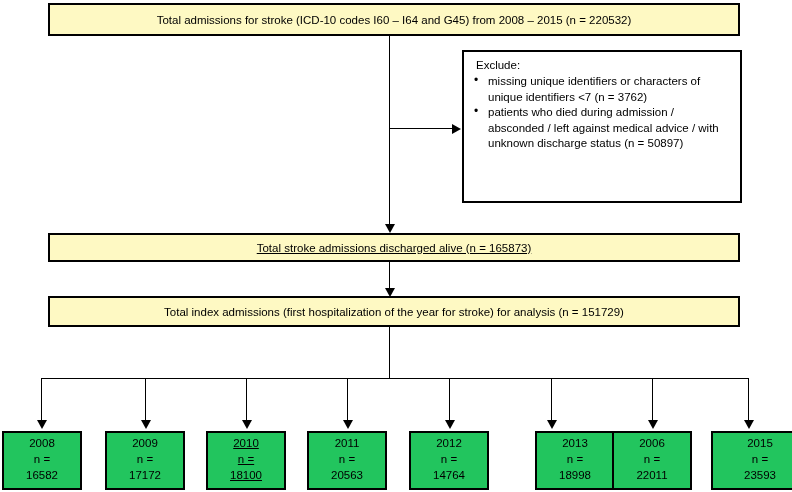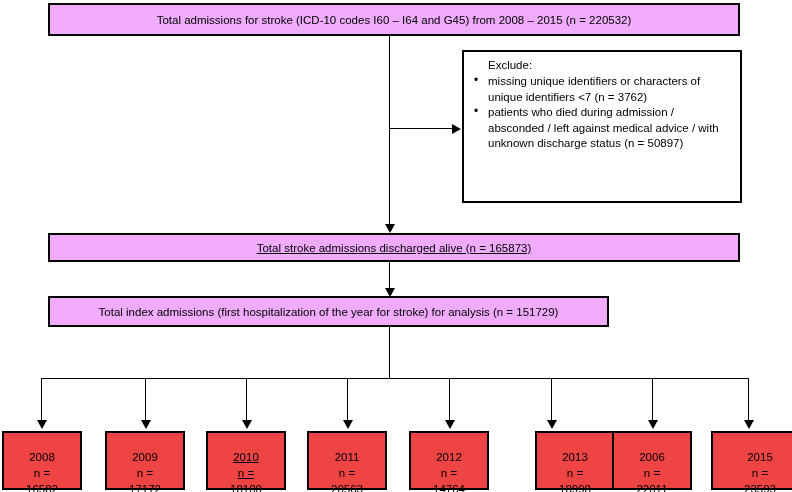--- a/index.html
+++ b/index.html
@@ -18,21 +18,21 @@
     height: 492px;
     background: #ffffff;
     overflow: hidden;
   }
 
   
   .box {
     position: absolute;
     box-sizing: border-box;
     border: 2px solid #000000;
-    background: #f0abfc;
+    background: #fef9c3;
     font-size: 11.5px;
     line-height: 14px;
     color: #000000;
   }
   .box.center {
     display: flex;
     align-items: center;
     justify-content: center;
     text-align: center;
   }
@@ -46,21 +46,21 @@
     position: absolute;
     box-sizing: border-box;
     border: 2px solid #000000;
     background: #ffffff;
     font-size: 11.5px;
     line-height: 15.4px;
     padding: 6px 8px 5px 8px;
   }
   .exclude-title {
     display: block;
-    margin: 0 0 1px 16px;
+    margin: 0 0 1px 4px;
   }
   .excl-list {
     list-style: none;
     margin: 0;
     padding: 0;
   }
   .excl-list li {
     position: relative;
     padding-left: 16px;
     margin: 0 0 0 0;
@@ -71,28 +71,28 @@
     top: -1px;
     font-size: 12px;
     line-height: 15.4px;
   }
 
   
   .year-box {
     position: absolute;
     box-sizing: border-box;
     border: 2px solid #000000;
-    background: #ef4444;
+    background: #22c55e;
     top: 431px;
     width: 80px;
     height: 59px;
     font-size: 11.5px;
     line-height: 16px;
     text-align: center;
-    padding-top: 16px;
+    padding-top: 2px;
   }
   .year-box span {
     display: block;
   }
 
   
   .vline {
     position: absolute;
     width: 1px;
     background: #000000;
@@ -148,21 +148,21 @@
     </ul>
   </div>
 
   <div class="box center" style="left:48px; top:233px; width:692px; height:29px;text-decoration:underline;">
     <span class="txt">Total stroke admissions discharged alive (n = 165873)</span>
   </div>
 
   <div class="vline" style="left:389px; top:262px; width:1px; height:30px;"></div>
   <div class="arrow-down" style="left:385px; top:288px;"></div>
 
-  <div class="box center" style="left:48px; top:296px; width:561px; height:31px;text-align:right;">
+  <div class="box center" style="left:48px; top:296px; width:692px; height:31px;text-align:right;">
     <span class="txt">Total index admissions (first hospitalization of the year for stroke) for analysis (n = 151729)</span>
   </div>
 
   <div class="vline" style="left:389px; top:327px; width:1px; height:52px;"></div>
 
   <div class="hline" style="left:41px; top:378px; width:708px;"></div>
 
   <div class="vline" style="left:41px;  top:378px; height:45px;"></div>
   <div class="arrow-down" style="left:37px;  top:420px;"></div>
 

